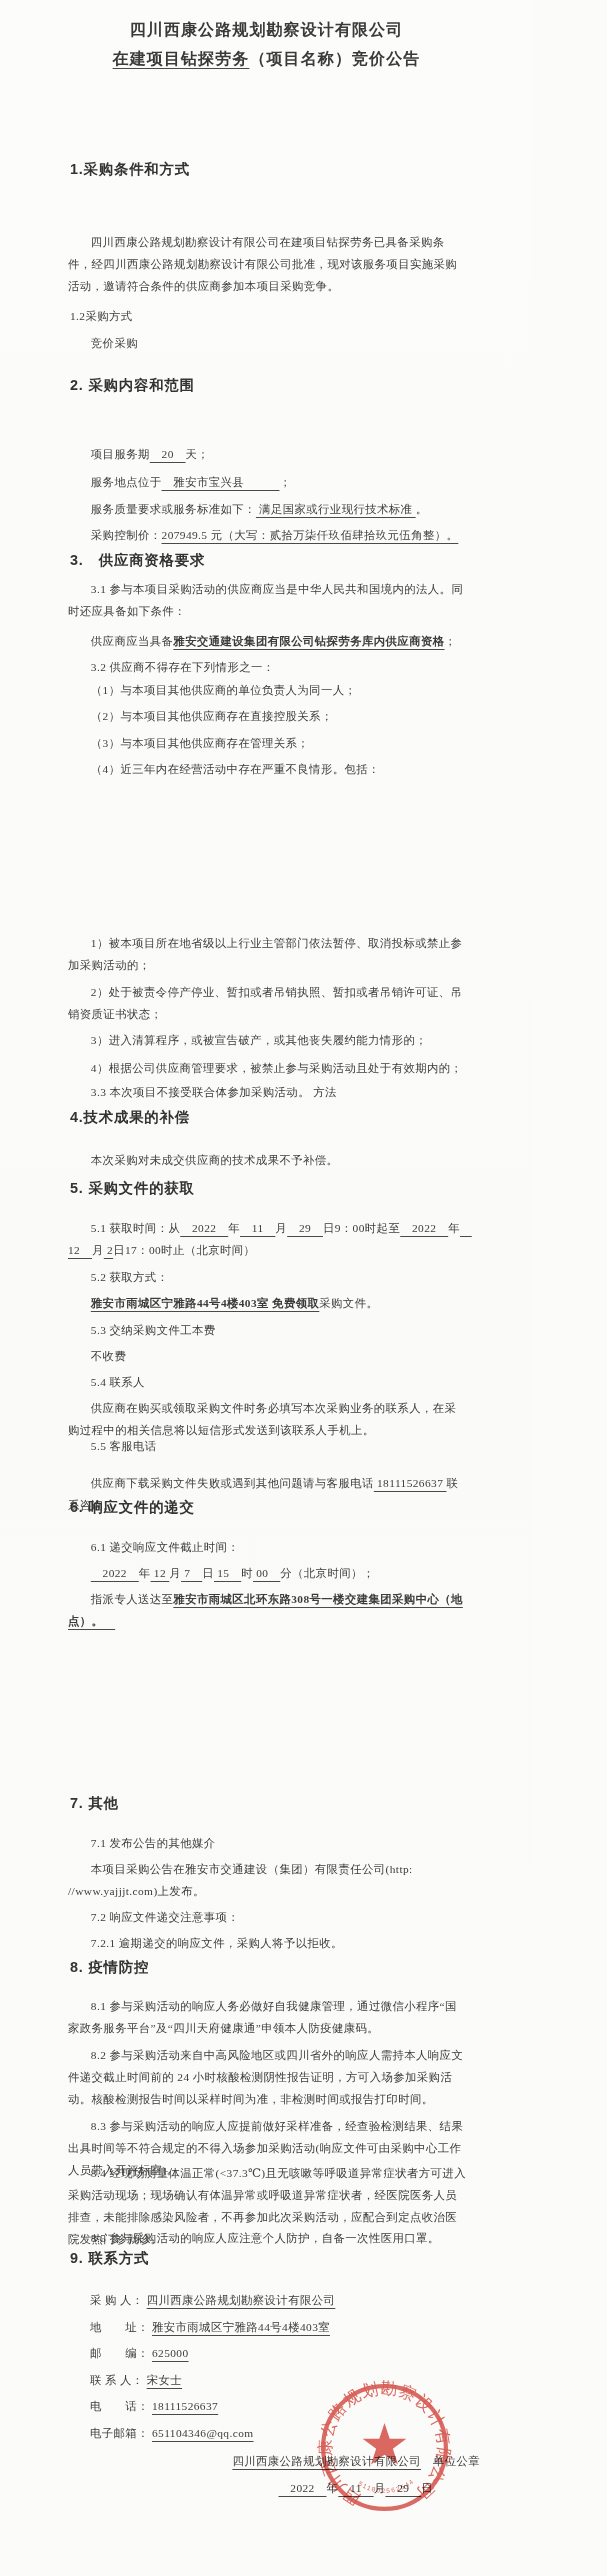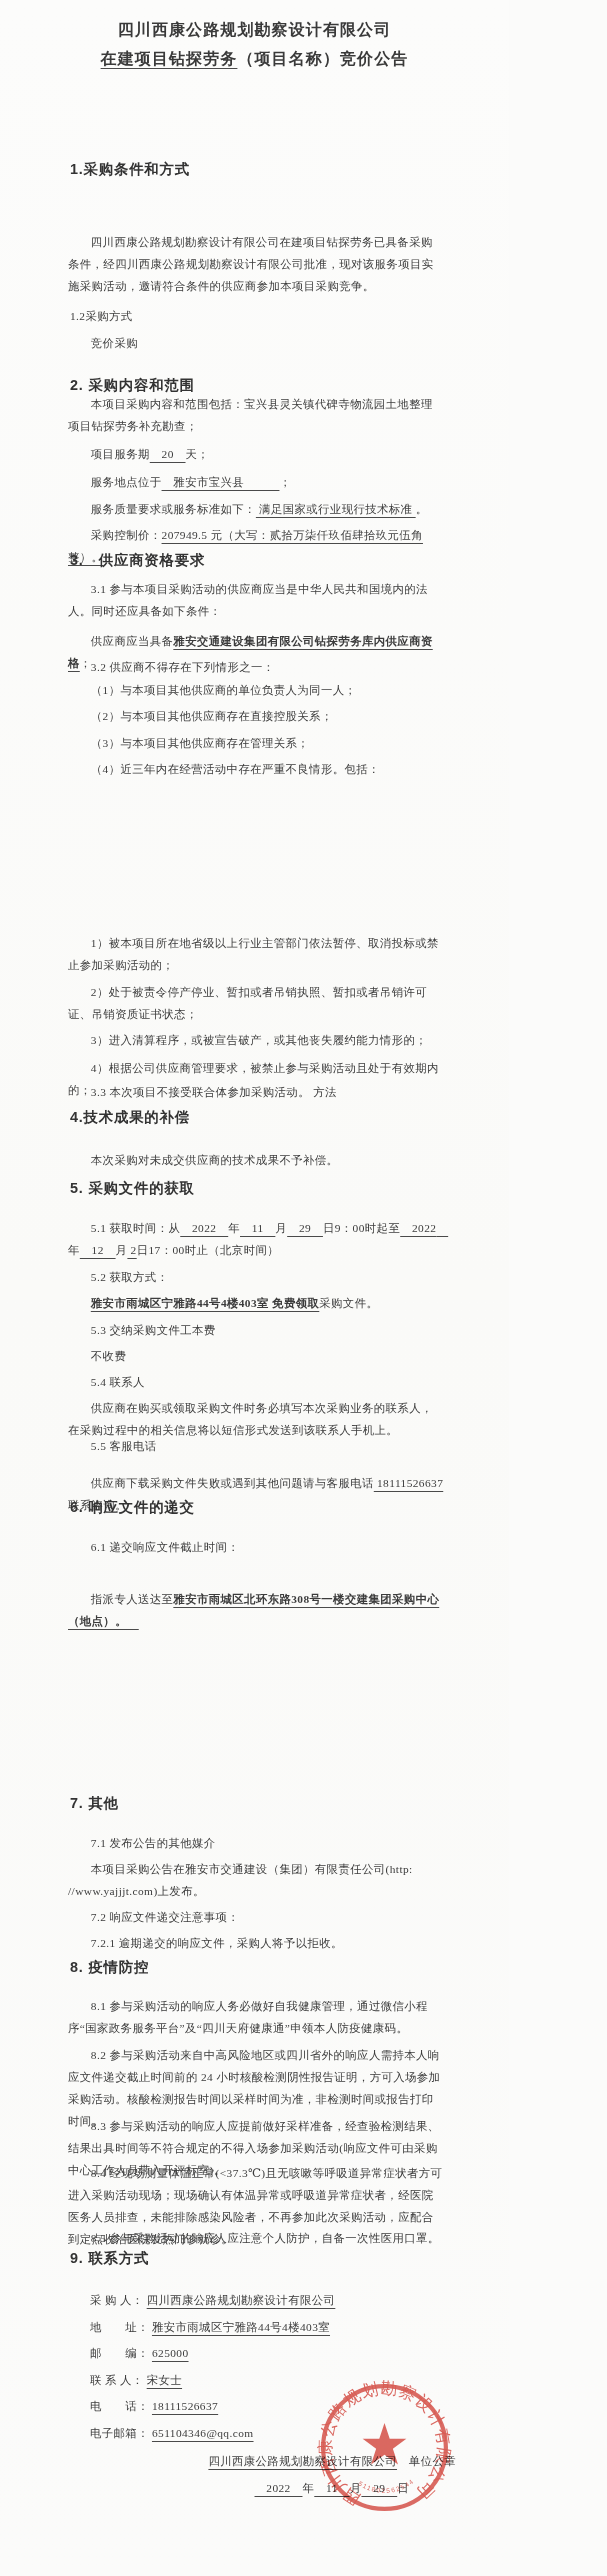--- a/index.html
+++ b/index.html
@@ -3,21 +3,21 @@
 <meta charset="utf-8">
 <style>
   html,body{margin:0;padding:0;}
   body{
     width:607px;height:2576px;
     background:#fbfbfa;
     font-family:"Liberation Serif","DejaVu Serif",serif;
     color:#3c3c3c;
   }
   .page{position:relative;width:509px;height:2576px;overflow:hidden;
-    background:linear-gradient(180deg,#fcfcfb 0%,#fafaf8 50%,#fbfbfa 100%);}
+    background:linear-gradient(180deg,#fcfcfb 0%,#fafaf8 50%,#fbfbfa 100%);padding-left:24px;}
   .blk{position:absolute;left:68px;right:65px;font-size:11.4px;line-height:22px;letter-spacing:0.4px;}
   .indent{text-indent:2em;}
   .center{left:0;right:0;text-align:center;}
   .title{font-family:"Liberation Sans","DejaVu Sans",sans-serif;font-weight:bold;
     font-size:16px;letter-spacing:1.1px;color:#3a3a3a;line-height:23px;}
   .h{font-family:"Liberation Sans","DejaVu Sans",sans-serif;font-weight:bold;
     font-size:14.4px;color:#333;left:70px;letter-spacing:0.8px;line-height:20px;}
   .u{text-decoration:underline;text-underline-offset:3.8px;text-decoration-thickness:0.8px;
     text-decoration-color:#4a4a4a;}
   .b{font-weight:bold;}
@@ -34,21 +34,20 @@
 
   <div class="blk title center" style="top:18px">四川西康公路规划勘察设计有限公司</div>
   <div class="blk title center" style="top:47px"><span class="u">在建项目钻探劳务</span><span>（项目名称）竞价公告</span></div>
 
   <div class="blk h" style="top:159px">1.采购条件和方式</div>
   <div class="blk indent" style="top:231px">四川西康公路规划勘察设计有限公司在建项目钻探劳务已具备采购条件，经四川西康公路规划勘察设计有限公司批准，现对该服务项目实施采购活动，邀请符合条件的供应商参加本项目采购竞争。</div>
   <div class="blk" style="top:305px;left:70px">1.2采购方式</div>
   <div class="blk indent" style="top:332px">竞价采购</div>
 
   <div class="blk h" style="top:375px">2. 采购内容和范围</div>
-  <div class="blk indent" style="top:393px">本项目采购内容和范围包括：宝兴县灵关镇代碑寺物流园土地整理项目钻探劳务补充勘查；</div>
   <div class="blk indent" style="top:443px"><span>项目服务期</span><span class="u">　20　</span><span>天；</span></div>
   <div class="blk indent" style="top:471px"><span>服务地点位于</span><span class="u">　雅安市宝兴县　　　</span><span>；</span></div>
   <div class="blk indent" style="top:498px"><span>服务质量要求或服务标准如下：</span><span class="u"> 满足国家或行业现行技术标准 </span><span>。</span></div>
   <div class="blk indent" style="top:524px"><span>采购控制价：</span><span class="u">207949.5 元（大写：贰拾万柒仟玖佰肆拾玖元伍角整）。</span></div>
 
   <div class="blk h" style="top:550px">3.　供应商资格要求</div>
   <div class="blk indent" style="top:578px">3.1 参与本项目采购活动的供应商应当是中华人民共和国境内的法人。同时还应具备如下条件：</div>
   <div class="blk indent" style="top:630px"><span>供应商应当具备</span><span class="u b">雅安交通建设集团有限公司钻探劳务库内供应商资格</span><span>；</span></div>
   <div class="blk indent" style="top:656px">3.2 供应商不得存在下列情形之一：</div>
   <div class="blk indent" style="top:679px">（1）与本项目其他供应商的单位负责人为同一人；</div>
@@ -70,20 +69,21 @@
   <div class="blk indent" style="top:1292px"><span class="u b">雅安市雨城区宁雅路44号4楼403室 免费领取</span><span>采购文件。</span></div>
   <div class="blk indent" style="top:1319px">5.3 交纳采购文件工本费</div>
   <div class="blk indent" style="top:1345px">不收费</div>
   <div class="blk indent" style="top:1371px">5.4 联系人</div>
   <div class="blk indent" style="top:1397px">供应商在购买或领取采购文件时务必填写本次采购业务的联系人，在采购过程中的相关信息将以短信形式发送到该联系人手机上。</div>
   <div class="blk indent" style="top:1435px">5.5 客服电话</div>
   <div class="blk indent" style="top:1472px"><span>供应商下载采购文件失败或遇到其他问题请与客服电话</span><span class="u"> 18111526637 </span><span>联系咨询。</span></div>
 
   <div class="blk h" style="top:1497px">6. 响应文件的递交</div>
   <div class="blk indent" style="top:1536px">6.1 递交响应文件截止时间：</div>
+  <div class="blk indent" style="top:1562px"><span class="u">　2022　</span><span>年</span><span class="u"> 12 </span><span>月</span><span class="u"> 7　</span><span>日</span><span class="u"> 15　</span><span>时</span><span class="u"> 00　</span><span>分（北京时间）；</span></div>
   <div class="blk indent" style="top:1588px"><span>指派专人送达至</span><span class="u b">雅安市雨城区北环东路308号一楼交建集团采购中心（地点）。　</span></div>
 
   <div class="blk h" style="top:1793px">7. 其他</div>
   <div class="blk indent" style="top:1832px">7.1 发布公告的其他媒介</div>
   <div class="blk indent" style="top:1858px">本项目采购公告在雅安市交通建设（集团）有限责任公司(http: //www.yajjjt.com)上发布。</div>
   <div class="blk indent" style="top:1906px">7.2 响应文件递交注意事项：</div>
   <div class="blk indent" style="top:1932px">7.2.1 逾期递交的响应文件，采购人将予以拒收。</div>
 
   <div class="blk h" style="top:1957px">8. 疫情防控</div>
   <div class="blk indent" style="top:1995px">8.1 参与采购活动的响应人务必做好自我健康管理，通过微信小程序“国家政务服务平台”及“四川天府健康通”申领本人防疫健康码。</div>

